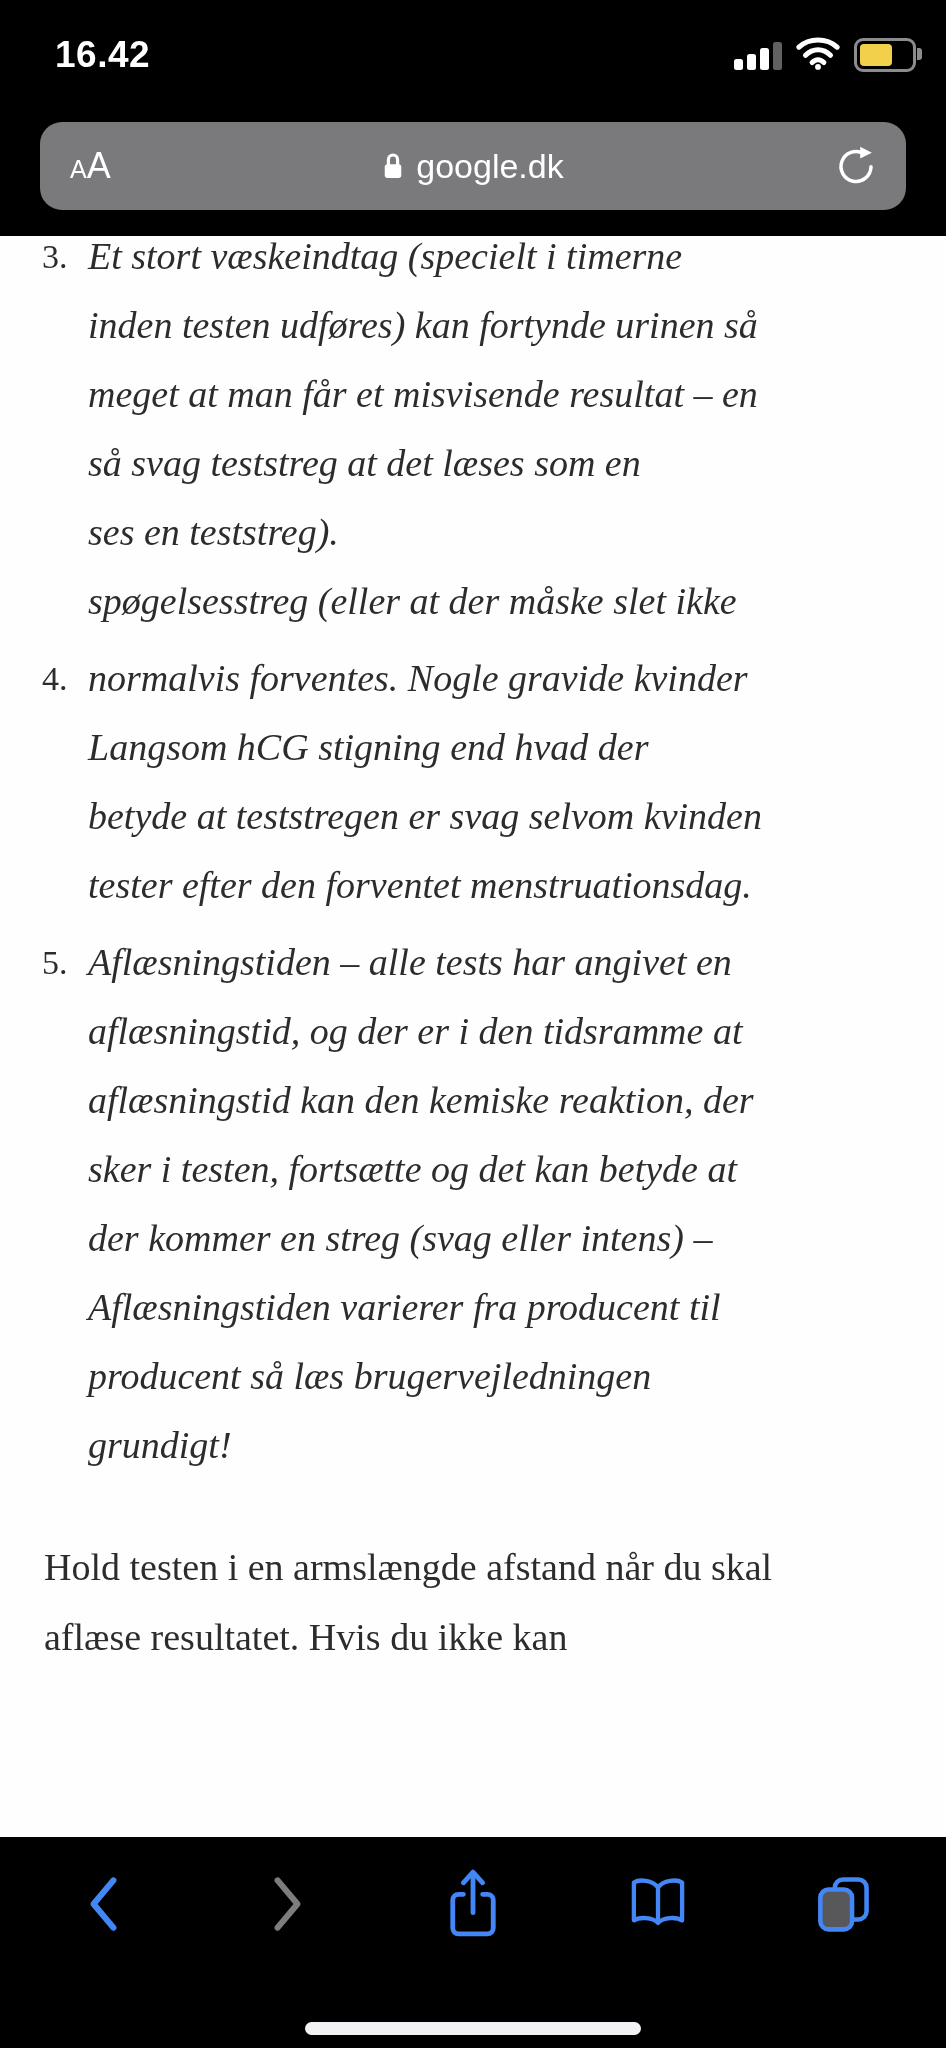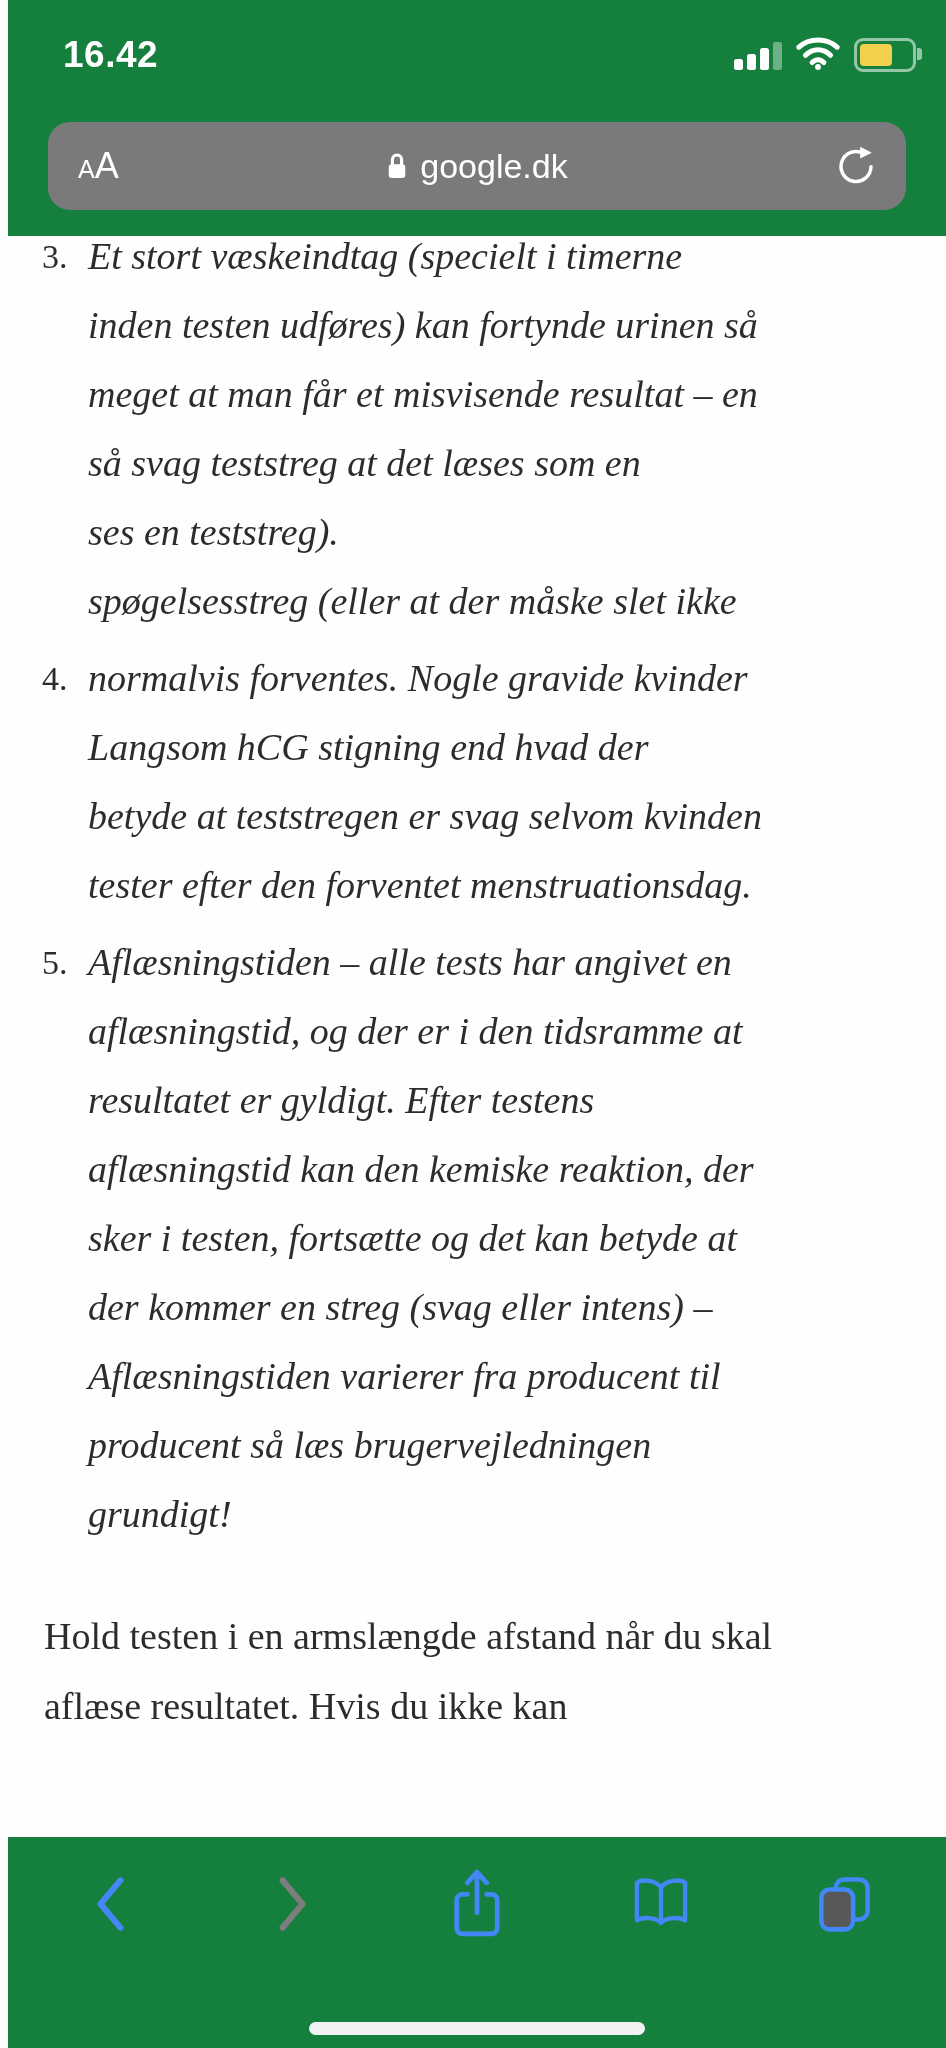--- a/index.html
+++ b/index.html
@@ -1,21 +1,21 @@
 <!DOCTYPE html>
 <html><head>
 <meta charset="utf-8">
 <style>
   html,body{margin:0;padding:0;}
   body{
     width:946px;height:2048px;position:relative;overflow:hidden;
     background:#fff;font-family:"Liberation Sans",sans-serif;
     -webkit-font-smoothing:antialiased;
   }
-  .chrome{background:#15803d;position:absolute;left:8px;right:0;}
+  .chrome{background:#000000;position:absolute;left:0;right:0;}
   
   .chrome-top{top:0;height:236px;}
   .status-bar{
     display:flex;align-items:center;justify-content:space-between;
     padding:30px 30px 0 55px;height:50px;
   }
   .time{color:#fff;font-size:37px;font-weight:700;letter-spacing:.5px;}
   .status-icons{display:flex;align-items:center;gap:14px;}
   .signal{display:flex;align-items:flex-end;gap:4px;height:30px;}
   .signal i{display:block;width:9px;border-radius:2.5px;background:#fff;}
@@ -146,21 +146,20 @@
           <div class="line"><span class="b">Langsom hCG stigning</span><span> end hvad der</span></div>
           <div class="line"><span>betyde at teststregen er svag selvom kvinden</span></div>
           <div class="line"><span>tester efter den forventet menstruationsdag.</span></div>
         </div>
       </div>
       <div class="list-item">
         <div class="li-num">5.</div>
         <div class="li-body">
           <div class="line"><span class="b">Aflæsningstiden</span><span> – alle tests har angivet en</span></div>
           <div class="line"><span>aflæsningstid, og der er i den tidsramme at</span></div>
-          <div class="line"><span>resultatet er gyldigt. Efter testens</span></div>
           <div class="line"><span>aflæsningstid kan den kemiske reaktion, der</span></div>
           <div class="line"><span>sker i testen, fortsætte og det kan betyde at</span></div>
           <div class="line"><span>der kommer en streg (svag eller intens) –</span></div>
           <div class="line"><span>Aflæsningstiden varierer fra producent til</span></div>
           <div class="line"><span>producent så læs brugervejledningen</span></div>
           <div class="line"><span>grundigt!</span></div>
         </div>
       </div>
     </div>
   <div class="para">

